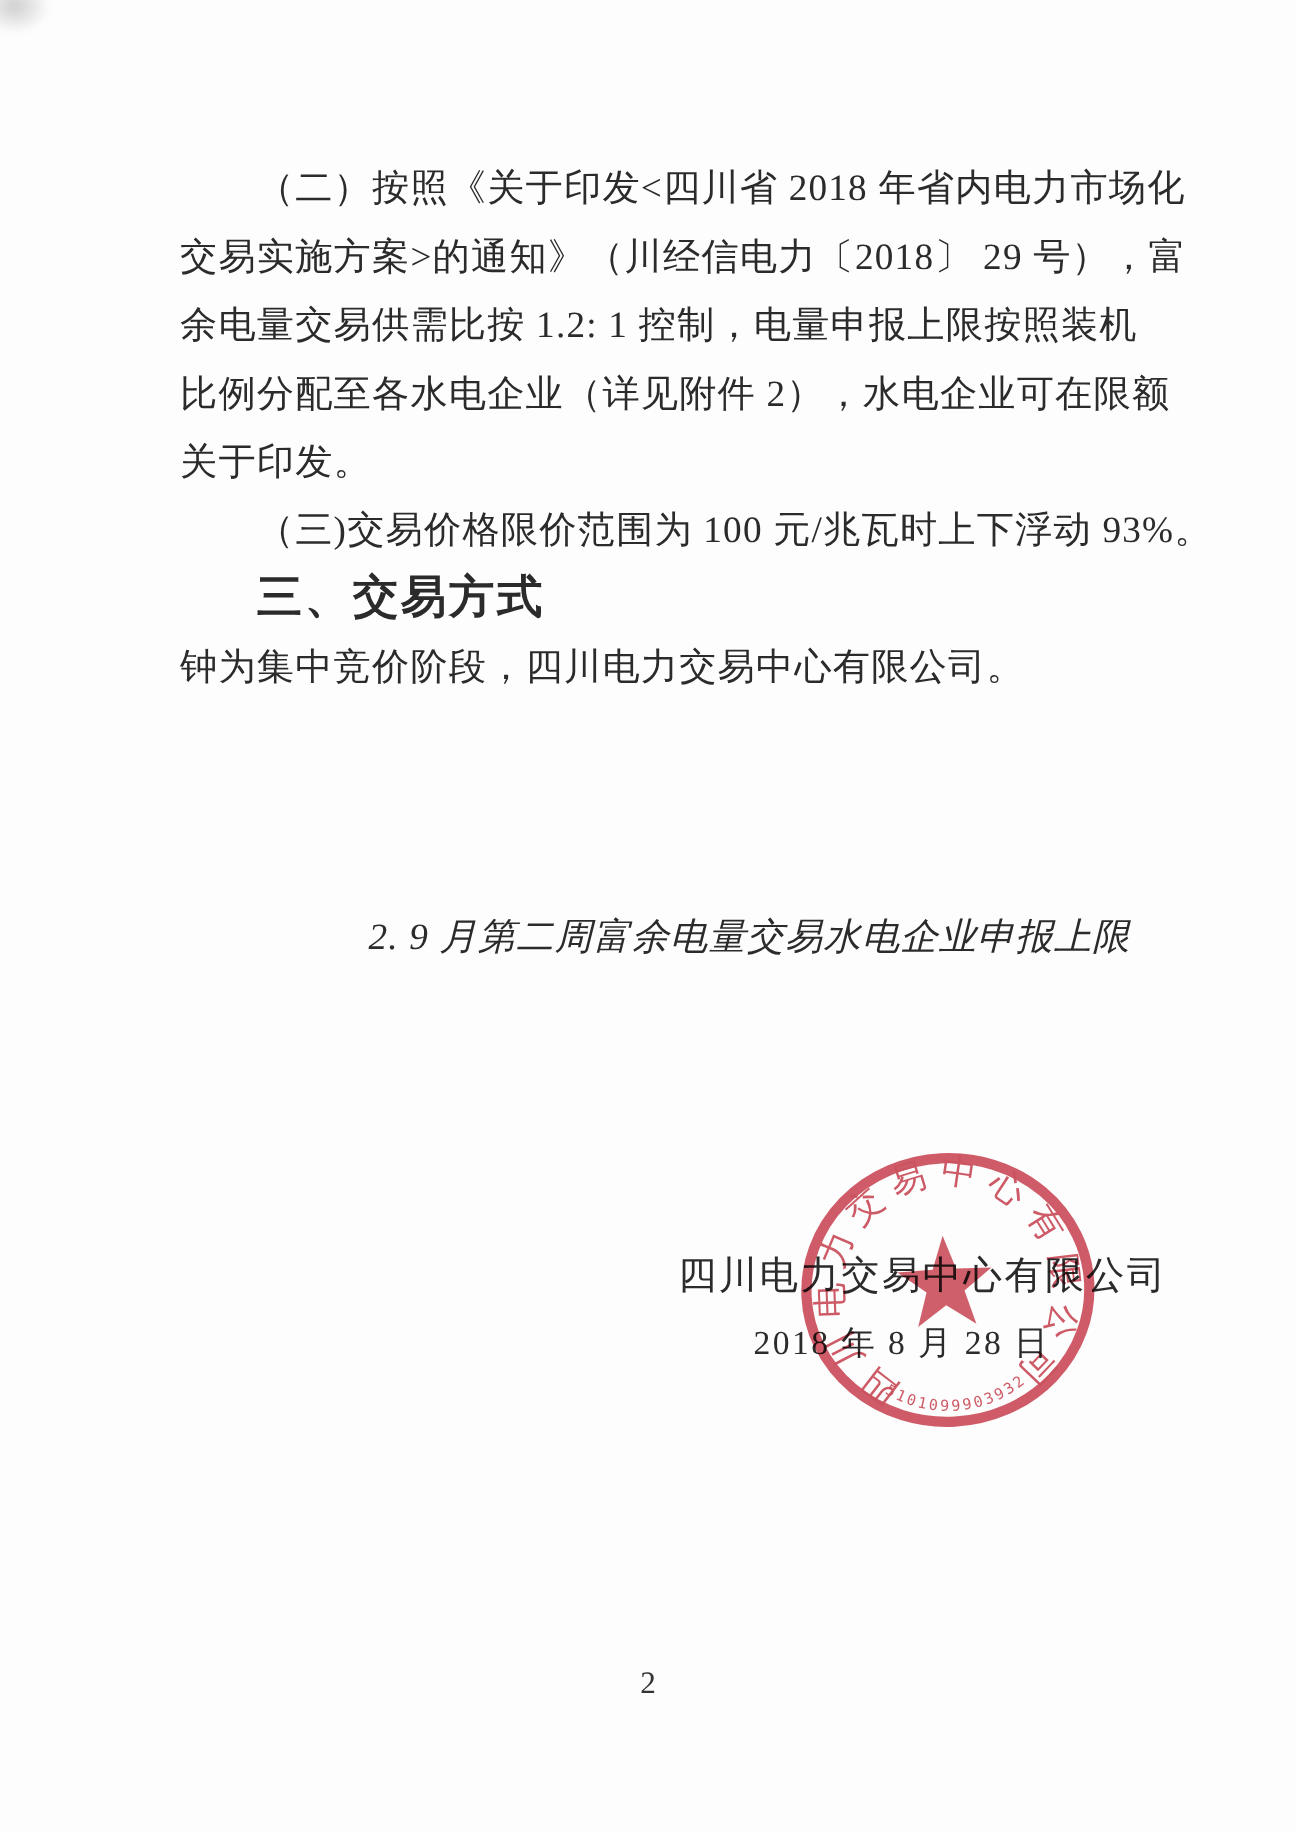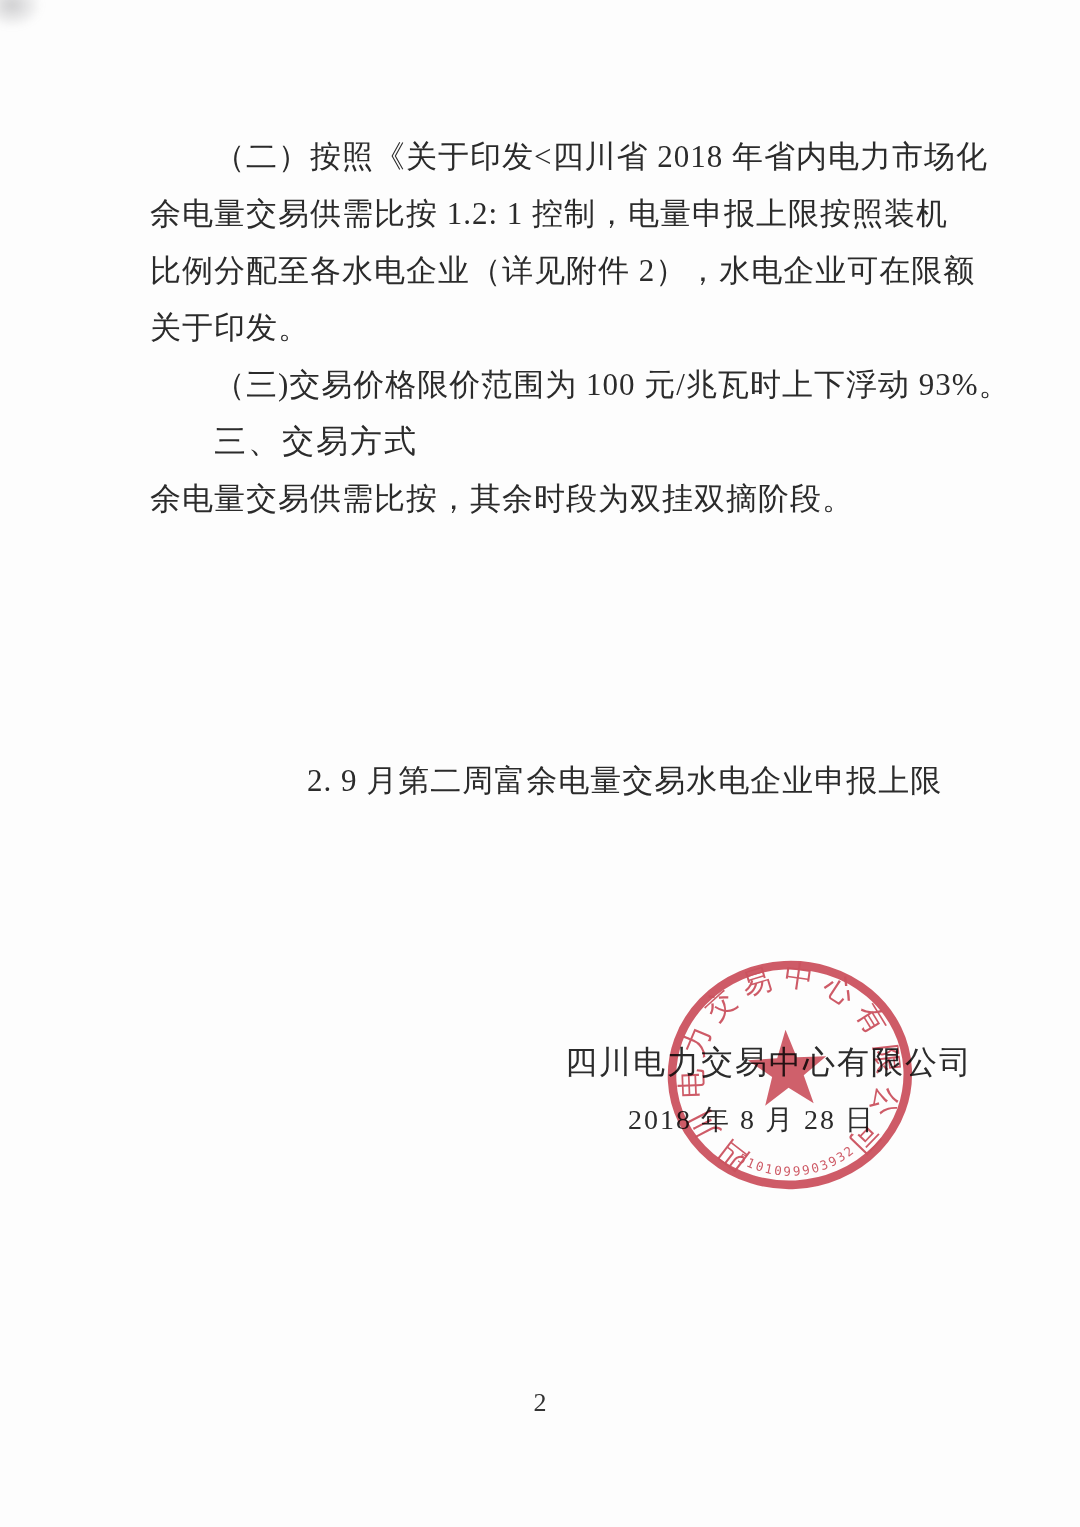--- a/index.html
+++ b/index.html
@@ -16,24 +16,24 @@
     filter:blur(3px);
   }
   .body-text { position:absolute; left:150px; top:128px; width:800px; }
   .line {
     height:57px; line-height:57px; font-size:31px; letter-spacing:1px;
     white-space:nowrap; color:var(--ink);
   }
   .indent { padding-left:64px; }
   .heading {
     font-family:"Liberation Sans","DejaVu Sans",sans-serif;
-    font-weight:normal; font-size:32px; letter-spacing:2px;
+    font-weight:bold; font-size:38px; letter-spacing:2px;
   }
   .attachments { position:absolute; left:150px; top:752px; width:800px; }
-  .attach-item2 { padding-left:157px; }
+  .attach-item2 { padding-left:157px;font-style:italic; }
   .signature-company {
     position:absolute; left:565px; top:1042px; font-size:32px;
     letter-spacing:2px; white-space:nowrap; line-height:40px;
   }
   .signature-date {
     position:absolute; left:628px; top:1100px; font-size:28px;
     letter-spacing:2px; white-space:nowrap; line-height:40px;
   }
   .seal {
     position:absolute; left:652px; top:946px; width:276px; height:262px;
@@ -46,26 +46,27 @@
   }
 </style>
 </head>
 <body>
 
 <div class="page">
   <div class="scan-smudge"></div>
 
   <main class="body-text">
     <p class="line indent">（二）按照《关于印发&lt;四川省 2018 年省内电力市场化</p>
+    <p class="line">交易实施方案&gt;的通知》（川经信电力〔2018〕 29 号），富</p>
     <p class="line">余电量交易供需比按 1.2: 1 控制，电量申报上限按照装机</p>
     <p class="line">比例分配至各水电企业（详见附件 2），水电企业可在限额</p>
     <p class="line">关于印发。</p>
     <p class="line indent">（三)交易价格限价范围为 100 元/兆瓦时上下浮动 93%。</p>
     <h2 class="line indent heading">三、交易方式</h2>
-    <p class="line">余电量交易供需比按，其余时段为双挂双摘阶段。</p>
+    <p class="line">钟为集中竞价阶段，四川电力交易中心有限公司。</p>
   </main>
 
   <section class="attachments">
     <p class="line attach-item2">2. 9 月第二周富余电量交易水电企业申报上限</p>
   </section>
 
   <div class="signature-company">四川电力交易中心有限公司</div>
   <div class="signature-date">2018 年 8 月 28 日</div>
 
   <svg class="seal" viewBox="0 0 270 260" xmlns="http://www.w3.org/2000/svg">

